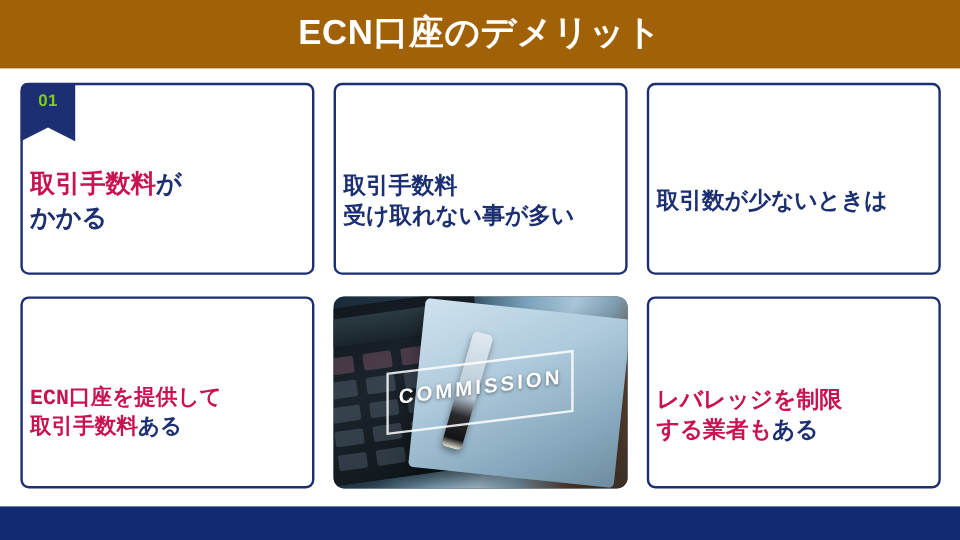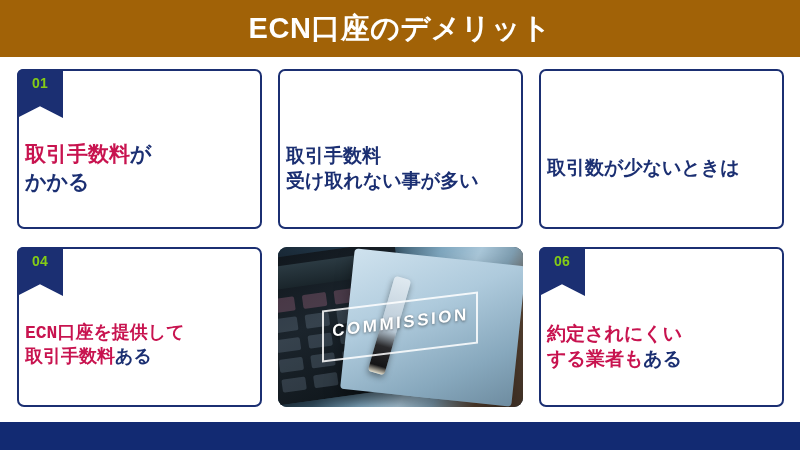--- a/index.html
+++ b/index.html
@@ -253,23 +253,20 @@
       </div>
     </div>
 
     <div class="card">
       <div class="card-body">
         <span class="card-line size-md"><span class="navy">取引数が少ないときは</span></span>
       </div>
     </div>
 
     <div class="card">
-      <div class="ribbon">
-        <span class="ribbon-number">04</span>
-      </div>
       <div class="card-body">
         <span class="card-line size-sm"><span class="accent">ECN口座を提供して</span></span>
         <span class="card-line size-sm"><span class="accent">取引手数料</span><span class="navy">ある</span></span>
       </div>
     </div>
 
     <div class="photo-card">
       <div class="photo-scene">
         <div class="calc">
           <div class="calc-screen"></div>
@@ -297,25 +294,22 @@
           </div>
         </div>
         <div class="papers"></div>
         <div class="pen"></div>
       </div>
       <div class="photo-frame"></div>
       <div class="photo-caption">COMMISSION</div>
     </div>
 
     <div class="card">
-      <div class="ribbon">
-        <span class="ribbon-number">06</span>
-      </div>
-      <div class="card-body">
-        <span class="card-line size-md"><span class="accent">約定されにくい</span></span>
+      <div class="card-body">
+        <span class="card-line size-md"><span class="accent">レバレッジを制限</span></span>
         <span class="card-line size-md"><span class="accent">する業者も</span><span class="navy">ある</span></span>
       </div>
     </div>
 
   </div>
 
   <div class="footer-bar"></div>
 
 </div>
 

